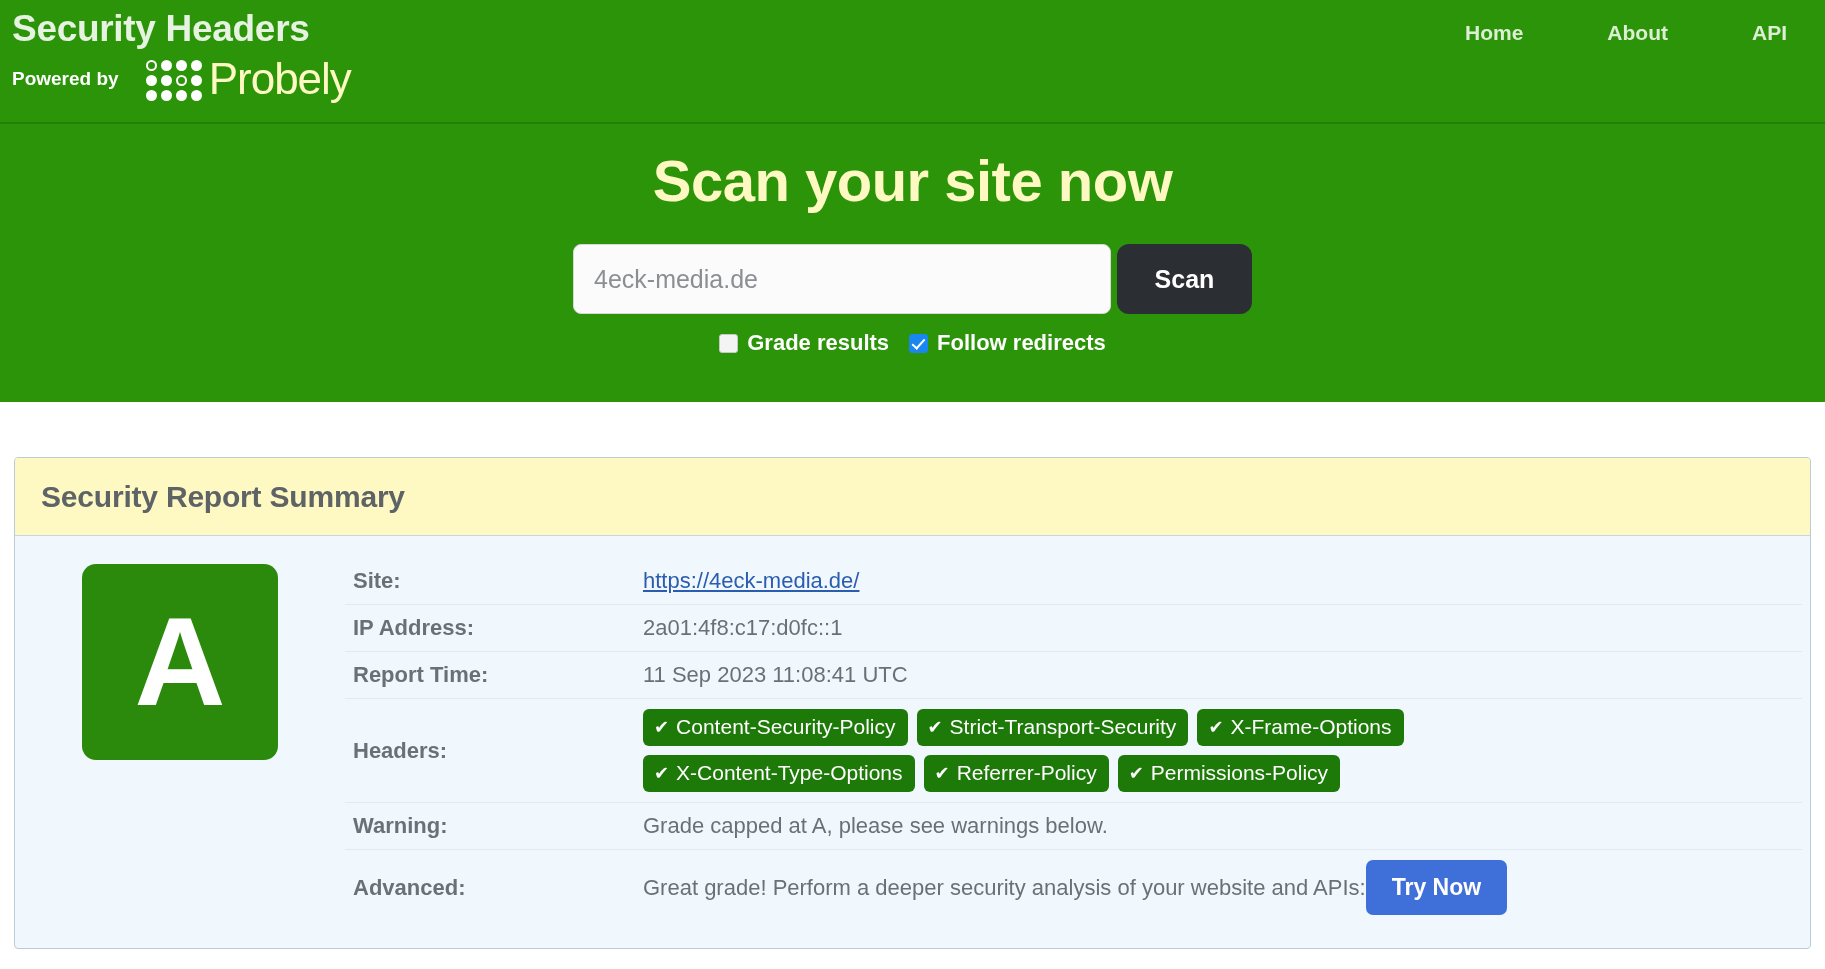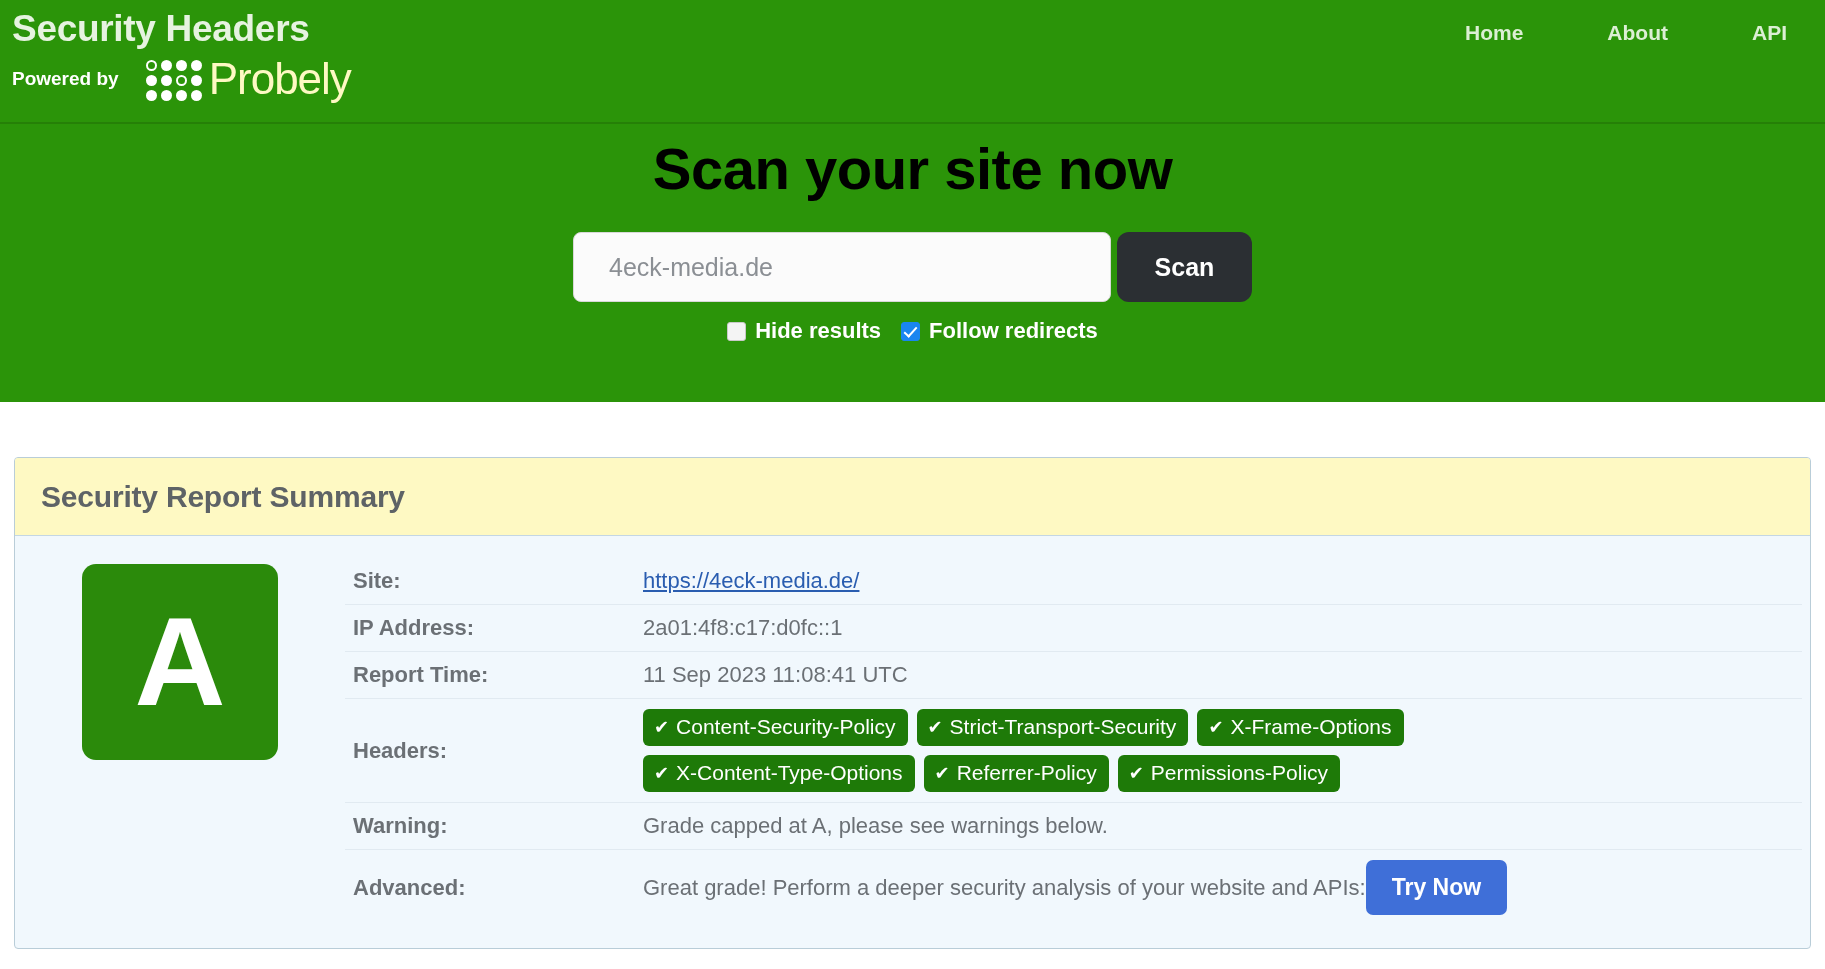--- a/index.html
+++ b/index.html
@@ -96,43 +96,43 @@
 
   
   .hero {
     position: relative;
     width: 100%;
     height: 278px;
     background: #2b9409;
     text-align: center;
   }
   .hero-title {
-    padding-top: 10px;
+    padding-top: 22px;
     font-size: 58px;
     line-height: 70px;
     font-weight: bold;
-    color: #000000;
+    color: #fef9c3;
     letter-spacing: -0.5px;
   }
   .scan-row {
     margin-top: 28px;
     display: flex;
     justify-content: center;
     align-items: flex-start;
     gap: 6px;
   }
   .scan-input {
     width: 538px;
     height: 70px;
     background: #fbfbfb;
     border: 1px solid #d8d8d8;
     border-radius: 8px;
     font-size: 25px;
     color: #8b8f94;
-    padding: 0 35px;
+    padding: 0 20px;
     font-family: "Liberation Sans", sans-serif;
     outline: none;
   }
   .scan-input::placeholder { color: #8b8f94; }
   .scan-button {
     width: 135px;
     height: 70px;
     background: #2b2f33;
     color: #ffffff;
     border: none;
@@ -326,21 +326,21 @@
   <div class="hero-title">Scan your site now</div>
 
   <div class="scan-row">
     <input class="scan-input" type="text" placeholder="4eck-media.de" style="">
     <button class="scan-button">Scan</button>
   </div>
 
   <div class="opts">
     <label class="opt">
       <span class="cbox"></span>
-      <span>Hide results</span>
+      <span>Grade results</span>
     </label>
     <label class="opt">
       <span class="cbox checked"></span>
       <span>Follow redirects</span>
     </label>
   </div>
 </div>
 
 <div class="gap-white"></div>
 

